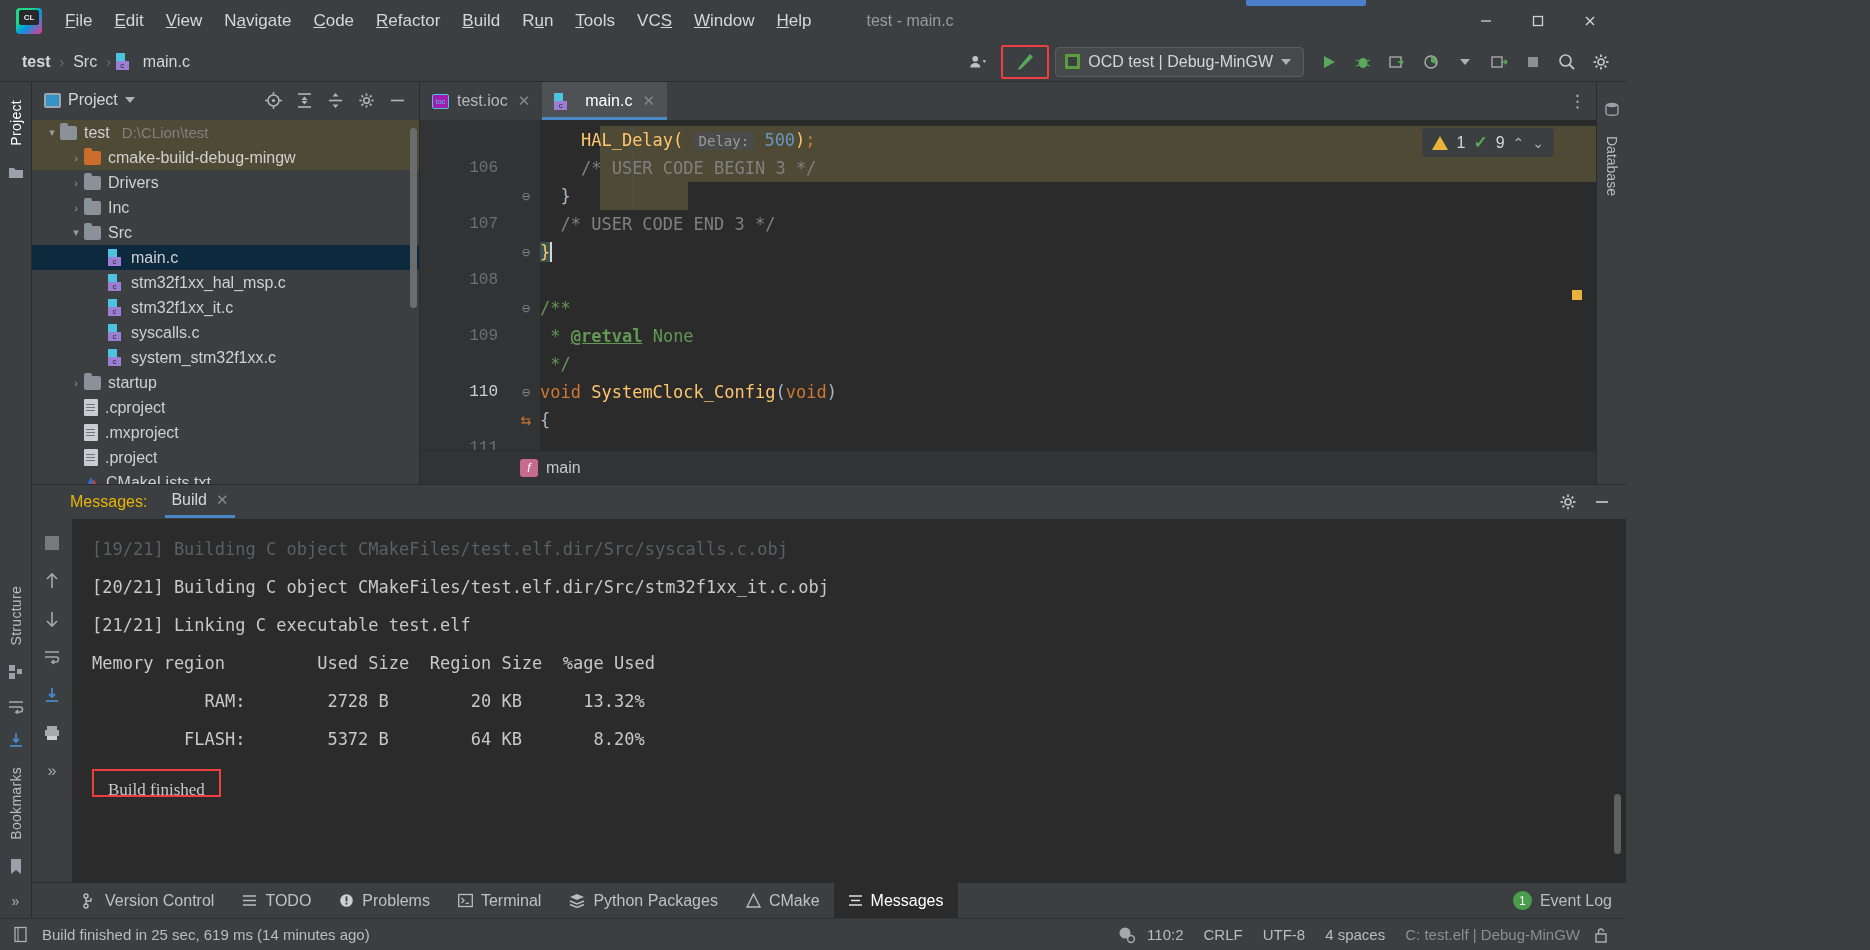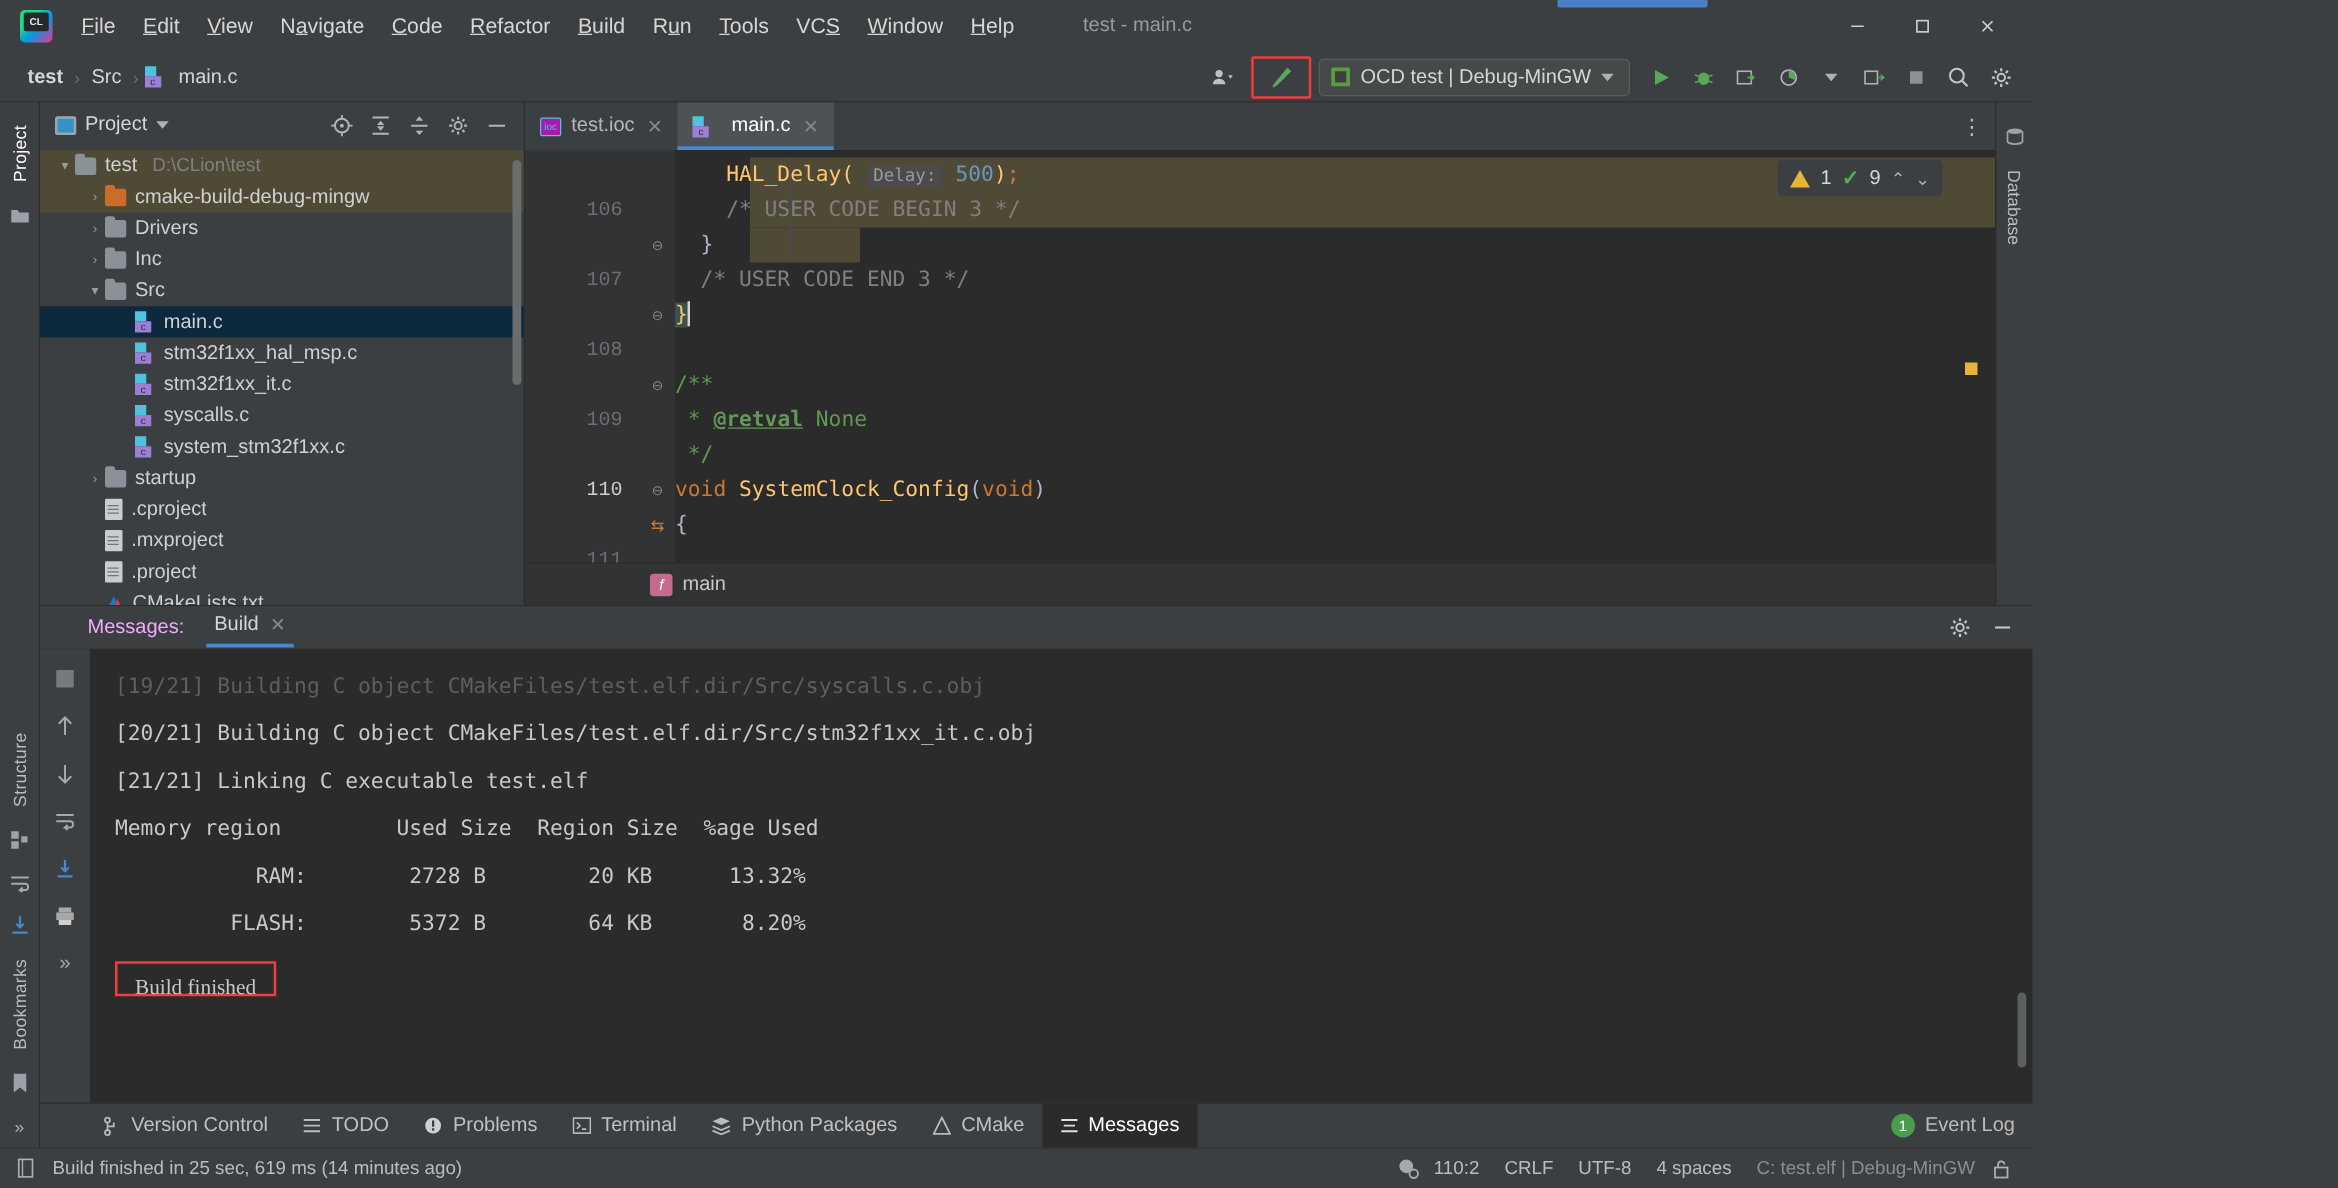--- a/index.html
+++ b/index.html
@@ -225,21 +225,21 @@
     width: 30px; flex: 0 0 30px; background: #3c3f41; border-left: 1px solid #2b2b2b;
     display: flex; flex-direction: column; align-items: center; padding-top: 10px;
   }
 
   
   .lower { flex: 1; display: flex; flex-direction: column; min-height: 0; border-top: 1px solid #2b2b2b; }
   .msg-head {
     height: 34px; background: #3c3f41; display: flex; align-items: center; gap: 18px;
     padding: 0 10px 0 38px; flex: 0 0 34px;
   }
-  .msg-label { font-size: 16px; color: #f0abfc; }
+  .msg-label { font-size: 16px; color: #eab308; }
   .msg-tab {
     font-size: 16px; color: #d6d6d6; padding: 4px 6px 6px; border-bottom: 3px solid #4a88c7;
     display: flex; align-items: center; gap: 7px;
   }
   .msg-head-r { margin-left: auto; display: flex; align-items: center; gap: 6px; }
 
   .msg-body { flex: 1; display: flex; min-height: 0; background: #2b2b2b; position: relative; }
   .msg-sidebar {
     width: 40px; flex: 0 0 40px; background: #3c3f41; display: flex; flex-direction: column;
     align-items: center; padding-top: 12px; gap: 14px;

